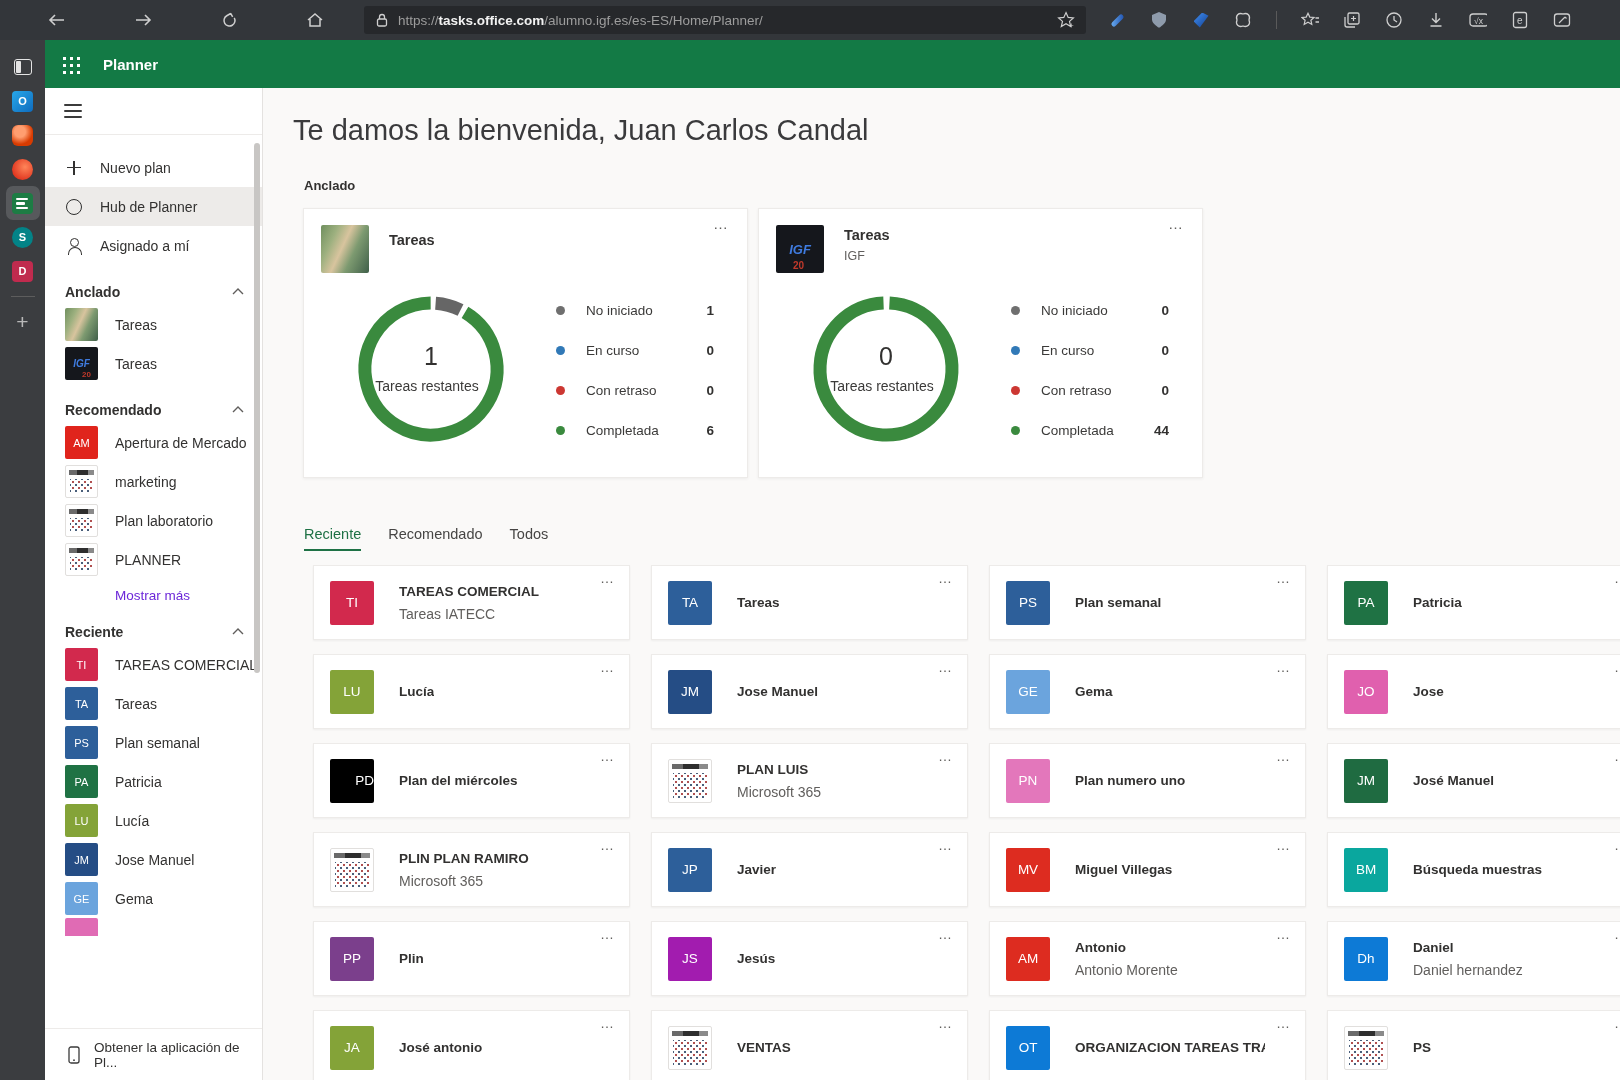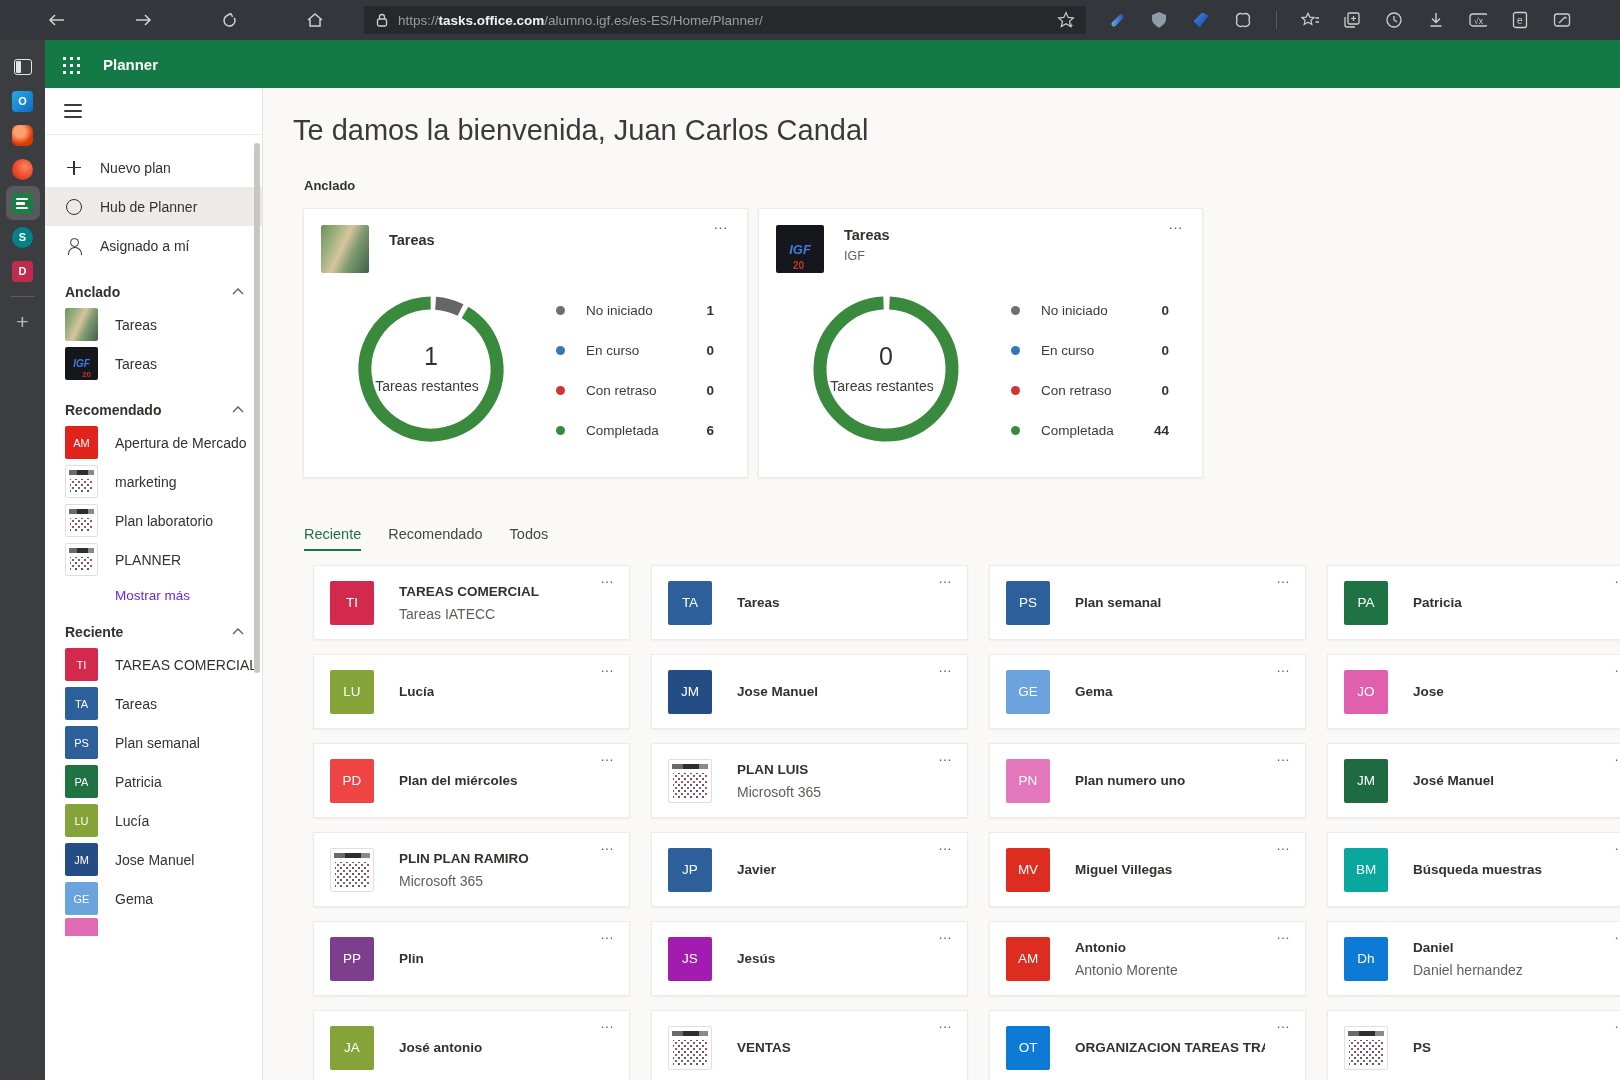--- a/index.html
+++ b/index.html
@@ -390,20 +390,29 @@
           </span>
     <span>Gema</span>
   </div>
         <div class="s-item half">
     <span class="s-tile initials" style="background: rgb(224, 107, 180);"></span>
     <span></span>
   </div>
       </div>
   </div>
   <div class="s-scrollbar"></div>
+  <div class="s-bottom">
+    <span>
+        <svg class="ic" width="12" height="18">
+          <rect x="1" y="1" width="10" height="16" rx="2" fill="none" stroke="#3b3b3b" stroke-width="1.3"></rect>
+          <circle cx="6" cy="14.2" r="0.9" fill="#3b3b3b"></circle>
+        </svg>
+      </span>
+    <span>Obtener la aplicación de Pl...</span>
+  </div>
 </div>
 
 <div class="main">
   <div class="welcome">Te damos la bienvenida, Juan Carlos Candal</div>
   <div class="pinned-title">Anclado</div>
 
   <div class="pinned-row">
 
     <div class="p-card">
       <div class="p-head">
@@ -569,21 +578,21 @@
     <span class="tile initials" style="background: rgb(224, 96, 174);">
           <span class="tile-initials">JO</span>
         </span>
     <div class="plan-text">
       <div class="plan-title">Jose</div>
 
     </div>
     <span class="more">…</span>
   </div>
       <div class="plan-card">
-    <span class="tile initials" style="background: #ef4444;">
+    <span class="tile initials" style="background: #000000; justify-content: flex-end;">
           <span class="tile-initials">PD</span>
         </span>
     <div class="plan-text">
       <div class="plan-title">Plan del miércoles</div>
 
     </div>
     <span class="more">…</span>
   </div>
       <div class="plan-card">
     <span class="tile calendar"></span>

